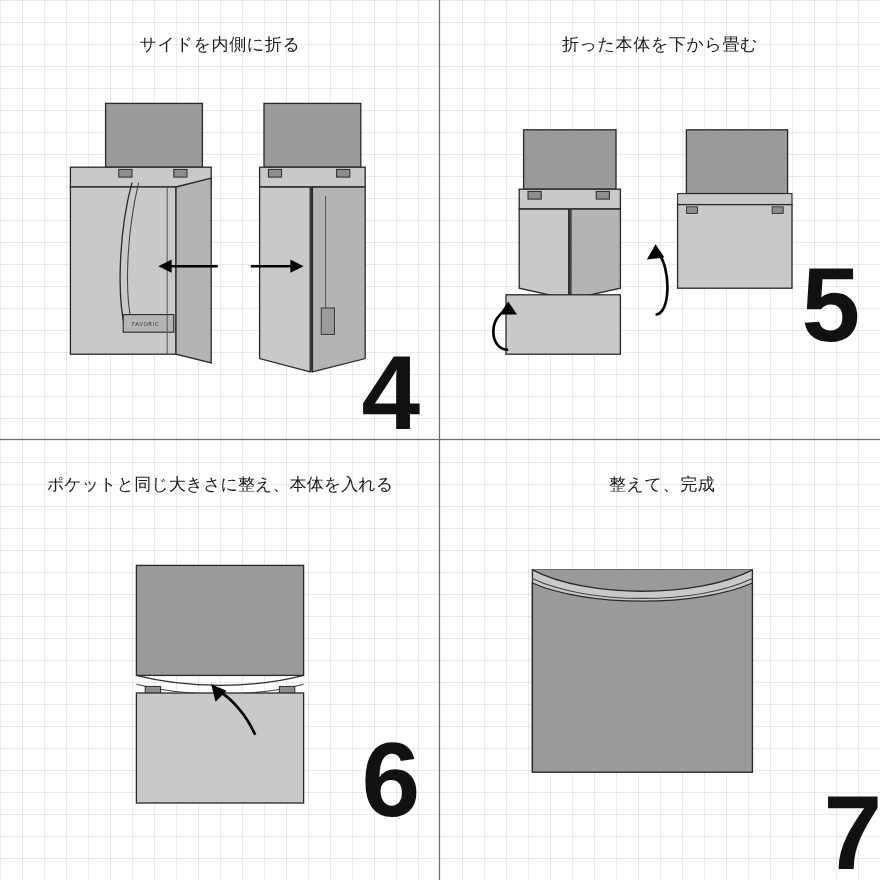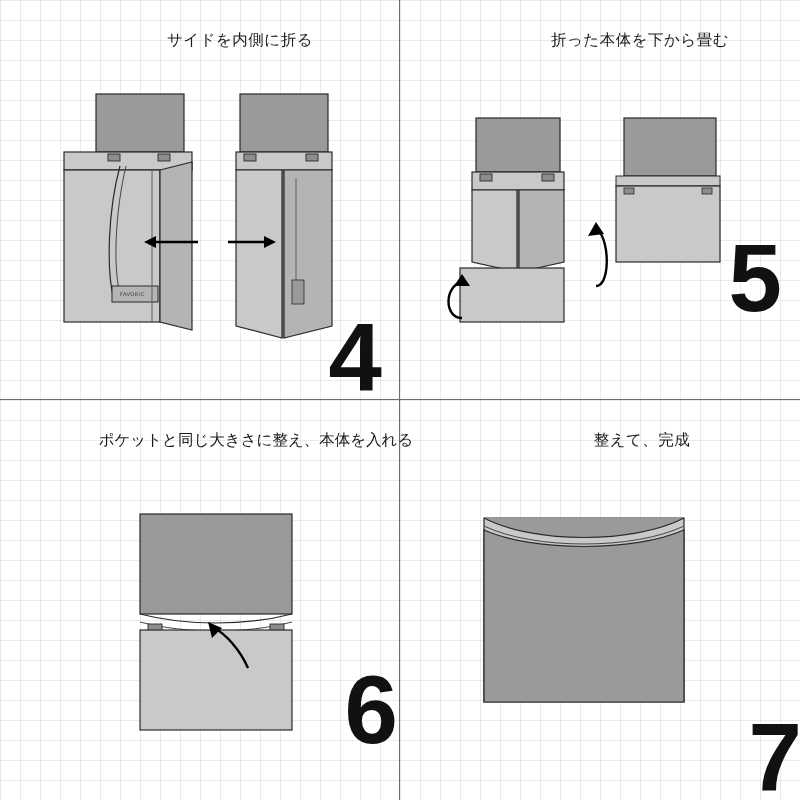--- a/index.html
+++ b/index.html
@@ -23,25 +23,24 @@
     inset: 0;
     background-image:
       linear-gradient(to right, rgba(120,150,120,0.18) 1px, transparent 1px),
       linear-gradient(to bottom, rgba(120,150,120,0.18) 1px, transparent 1px);
     background-size: 20px 20px;
     background-position: 0 0;
   }
   .panel {
     position: absolute;
     box-sizing: border-box;
-    padding-left: 40px;
   }
   .panel-tl { left: 0;   top: 0;   width: 400px; height: 400px; }
   .panel-tr { left: 400px; top: 0;   width: 400px; height: 320px; }
-  .panel-bl { left: 16px;   top: 400px; width: 400px; height: 352px; }
+  .panel-bl { left: 0;   top: 400px; width: 400px; height: 352px; }
   .panel-br { left: 384px; top: 400px; width: 436px; height: 400px; }
 
   
   .divider {
     position: absolute;
     background: #6d6d6d;
   }
   .divider-v { left: 399px; top: 0; width: 1px; height: 800px; }
   .divider-h { left: 0; top: 399px; width: 800px; height: 1px; }
 

